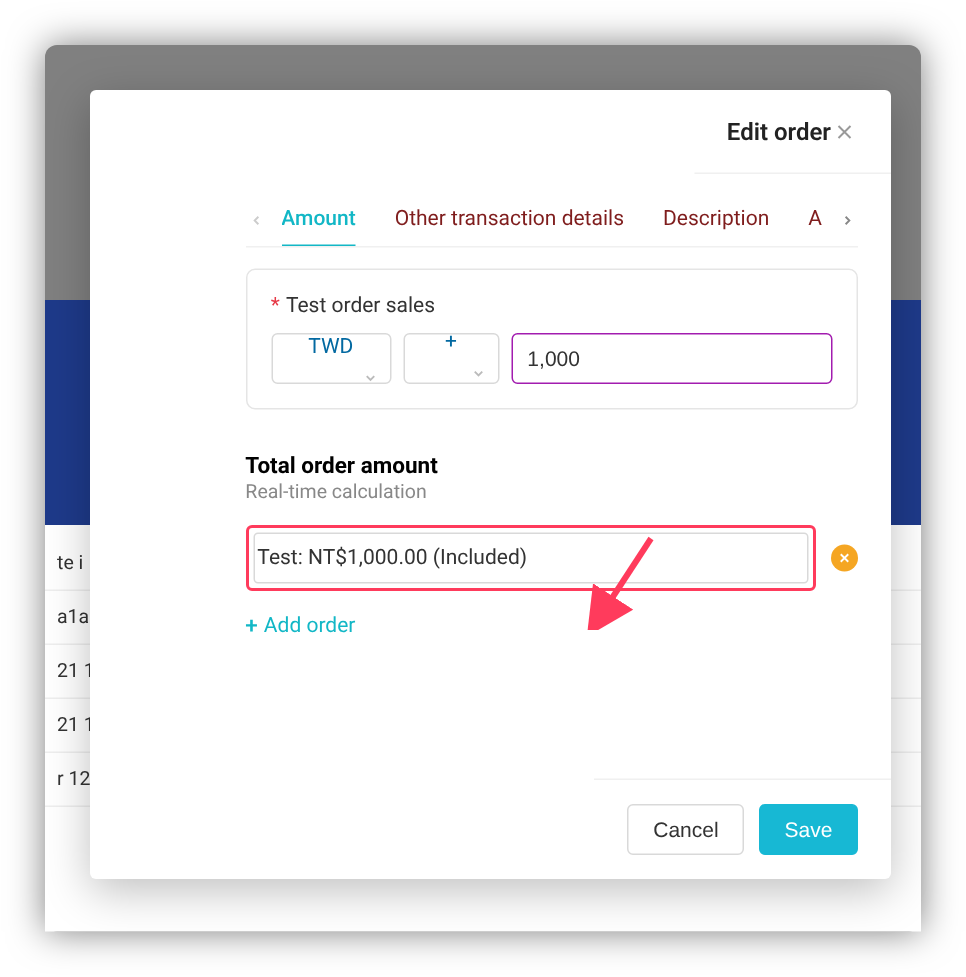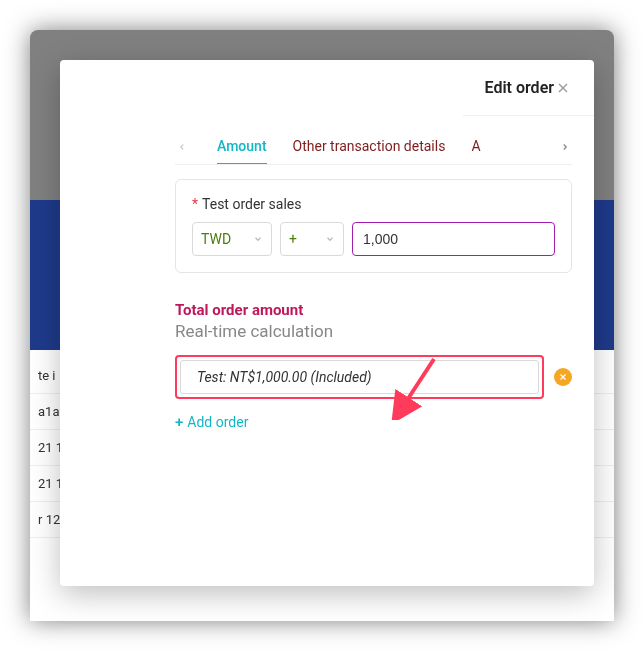--- a/index.html
+++ b/index.html
@@ -74,21 +74,21 @@
   }
   .close-btn svg { width: 16px; height: 16px; }
   .modal-body {
     padding: 14px 22px 0 22px;
     flex: 1;
     overflow: hidden;
   }
   .tabs-row {
     display: flex;
     align-items: center;
-    gap: 28px;
+    gap: 10px;
     border-bottom: 1px solid #f0f0f0;
     overflow: hidden;
   }
   .tabs-nav {
     width: 14px; height: 20px;
     color: #ccc;
     display: flex;
     align-items: center;
     justify-content: center;
     cursor: pointer;
@@ -139,24 +139,25 @@
     gap: 8px;
   }
   .select {
     border: 1px solid #d9d9d9;
     border-radius: 4px;
     height: 34px;
     display: flex;
     align-items: center;
     padding: 0 8px;
     font-size: 14px;
-    color: #4d7c0f;
+    color: #0369a1;
     background: #fff;
     cursor: pointer;
     gap: 6px;
+    flex-direction: column;
   }
   .select.currency { width: 80px; }
   .select.sign { width: 64px; justify-content: center; }
   .select .chev { color: #bbb; margin-left: auto; }
   .select .chev svg { width: 10px; height: 10px; }
   .text-input {
     flex: 1;
     border: 1px solid #a21caf;
     border-radius: 4px;
     height: 34px;
@@ -164,31 +165,31 @@
     font-size: 14px;
     color: #333;
     outline: none;
   }
   .section-total {
     margin-top: 28px;
   }
   .total-label {
     font-size: 15px;
     font-weight: 700;
-    color: #be185d;
+    color: #000000;
     margin-top: 28px;
   }
   .total-amount {
     font-size: 26px;
     font-weight: 800;
     color: #111;
     margin-top: 4px;
   }
   .total-sub {
-    font-size: 17px;
+    font-size: 13px;
     color: #888;
     margin-top: 2px;
   }
   .rate-row {
     display: flex;
     align-items: center;
     gap: 10px;
     margin-top: 14px;
   }
   .rate-highlight {
@@ -196,26 +197,25 @@
     border: 2px solid #ff3b5c;
     border-radius: 4px;
     padding: 3px;
   }
   .rate-select {
     border: 1px solid #d9d9d9;
     border-radius: 3px;
     height: 34px;
     display: flex;
     align-items: center;
-    padding: 0 16px;
-    font-size: 14px;
-    color: #333;
-    background: #fff;
-    cursor: pointer;
-    font-style: italic;
+    padding: 0 2px;
+    font-size: 14px;
+    color: #333;
+    background: #fff;
+    cursor: pointer;
   }
   .rate-select .chev { color: #bbb; margin-left: auto; }
   .delete-btn {
     width: 18px; height: 18px;
     border-radius: 50%;
     background: #f5a623;
     display: flex;
     align-items: center;
     justify-content: center;
     cursor: pointer;
@@ -295,20 +295,21 @@
 
     <div class="tabs-row">
       <div class="tabs-nav">
         <svg viewBox="0 0 24 24" fill="none" stroke="currentColor" stroke-width="3">
             <path d="M15 18l-6-6 6-6"></path>
           </svg>
       </div>
       <div class="tabs-scroll">
         <div class="tab active">Amount</div>
         <div class="tab">Other transaction details</div>
+        <div class="tab">Description</div>
         <div class="tab">A</div>
       </div>
       <div class="tabs-nav" style="color:#888">
         <svg viewBox="0 0 24 24" fill="none" stroke="currentColor" stroke-width="3">
             <path d="M9 18l6-6-6-6"></path>
           </svg>
       </div>
     </div>
 
     <div class="panel-box">
@@ -359,20 +360,24 @@
       </div>
     </div>
 
     <div class="add-rate">
       <span class="plus">+</span>
       <span>Add order</span>
     </div>
 
   </div>
 
+  <div class="modal-footer">
+    <button class="btn">Cancel</button>
+    <button class="btn primary">Save</button>
+  </div>
 
 </div>
 
 <div class="arrow-callout">
   <svg viewBox="0 0 50 65">
     <defs>
       <marker id="ah" markerWidth="8" markerHeight="8" refX="4" refY="4" orient="auto">
         <path d="M0,0 L8,4 L0,8 Z" fill="#ff3b5c"></path>
       </marker>
     </defs>

